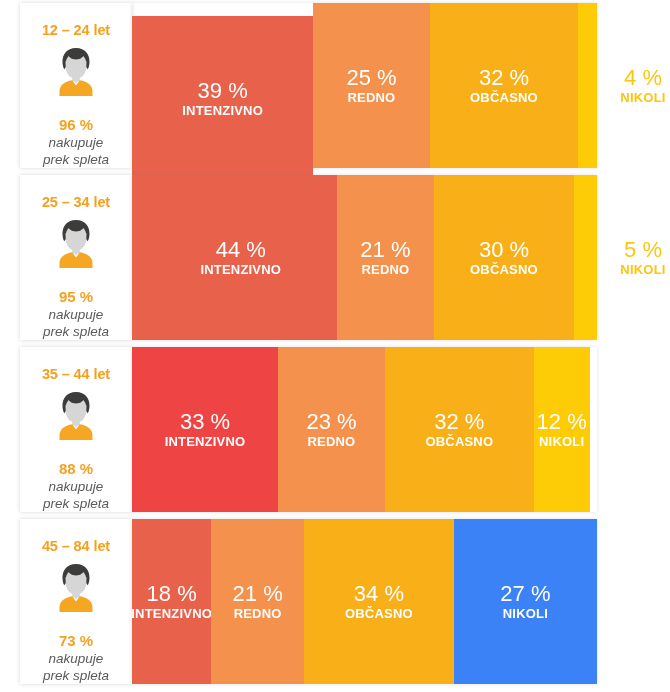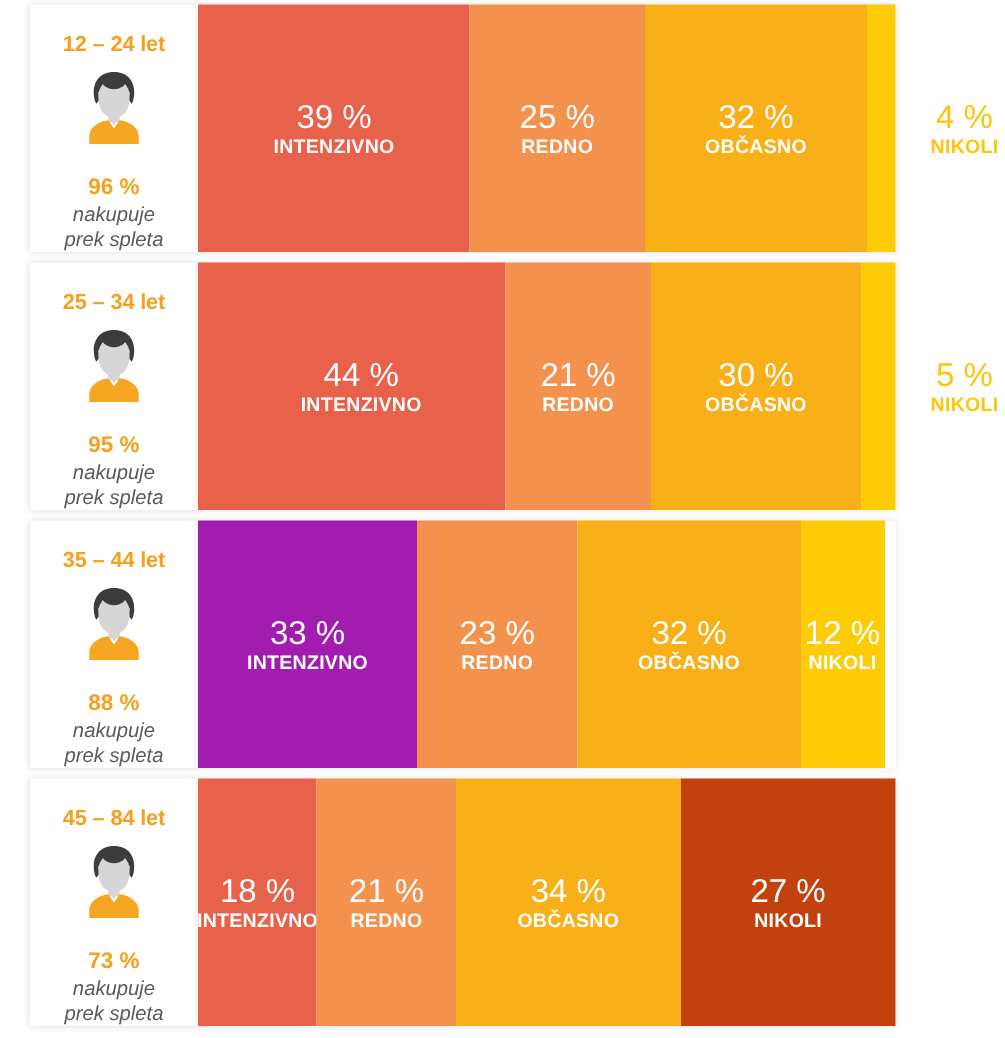--- a/index.html
+++ b/index.html
@@ -150,21 +150,21 @@
             <path d="M19.2 34.2 L23 39.6 L26.8 34.2 C34.5 35.4 39.5 39.4 39.5 45.2 L39.5 50 L6.5 50 L6.5 45.2 C6.5 39.4 11.5 35.4 19.2 34.2 Z" fill="#F5A623"></path>
             <path d="M20.6 33.9 L23 37.6 L25.4 33.9 L23.9 33.6 L23 35.0 L22.1 33.6 Z" fill="#D6D6D6"></path>
           </svg></div>
         <div class="share-pct">96 %</div>
         <div class="share-note">
           <div>nakupuje</div>
           <div>prek spleta</div>
         </div>
       </div>
       <div class="bar">
-        <div class="seg" style="width: 181.35px; background: rgb(232, 97, 74);">
+        <div class="seg" style="width: 181.35px; background: rgb(232, 97, 74); margin-top: 13px;">
           <div class="seg-pct">39 %</div>
           <div class="seg-name">INTENZIVNO</div>
         </div>
         <div class="seg" style="width: 116.25px; background: rgb(244, 145, 76);">
           <div class="seg-pct">25 %</div>
           <div class="seg-name">REDNO</div>
         </div>
         <div class="seg" style="width: 148.8px; background: rgb(249, 175, 23);">
           <div class="seg-pct">32 %</div>
           <div class="seg-name">OBČASNO</div>
@@ -216,21 +216,21 @@
             <path d="M19.2 34.2 L23 39.6 L26.8 34.2 C34.5 35.4 39.5 39.4 39.5 45.2 L39.5 50 L6.5 50 L6.5 45.2 C6.5 39.4 11.5 35.4 19.2 34.2 Z" fill="#F5A623"></path>
             <path d="M20.6 33.9 L23 37.6 L25.4 33.9 L23.9 33.6 L23 35.0 L22.1 33.6 Z" fill="#D6D6D6"></path>
           </svg></div>
         <div class="share-pct">88 %</div>
         <div class="share-note">
           <div>nakupuje</div>
           <div>prek spleta</div>
         </div>
       </div>
       <div class="bar">
-        <div class="seg" style="width: 146px; background: #a21caf;">
+        <div class="seg" style="width: 146px; background: #ef4444;">
           <div class="seg-pct">33 %</div>
           <div class="seg-name">INTENZIVNO</div>
         </div>
         <div class="seg" style="width: 106.95px; background: rgb(244, 145, 76); align-items: center;">
           <div class="seg-pct">23 %</div>
           <div class="seg-name">REDNO</div>
         </div>
         <div class="seg" style="width: 148.8px; background: rgb(249, 175, 23);">
           <div class="seg-pct">32 %</div>
           <div class="seg-name">OBČASNO</div>
@@ -262,19 +262,19 @@
           <div class="seg-name">INTENZIVNO</div>
         </div>
         <div class="seg" style="width: 97.65px; background: rgb(244, 145, 76);">
           <div class="seg-pct">21 %</div>
           <div class="seg-name">REDNO</div>
         </div>
         <div class="seg" style="width: 158.1px; background: rgb(249, 175, 23);">
           <div class="seg-pct">34 %</div>
           <div class="seg-name">OBČASNO</div>
         </div>
-        <div class="seg" style="width: 151px; background: #c2410c;">
+        <div class="seg" style="width: 151px; background: #3b82f6;">
           <div class="seg-pct">27 %</div>
           <div class="seg-name">NIKOLI</div>
         </div>
       </div>
     </div>
   </div>
 
 </body></html>

